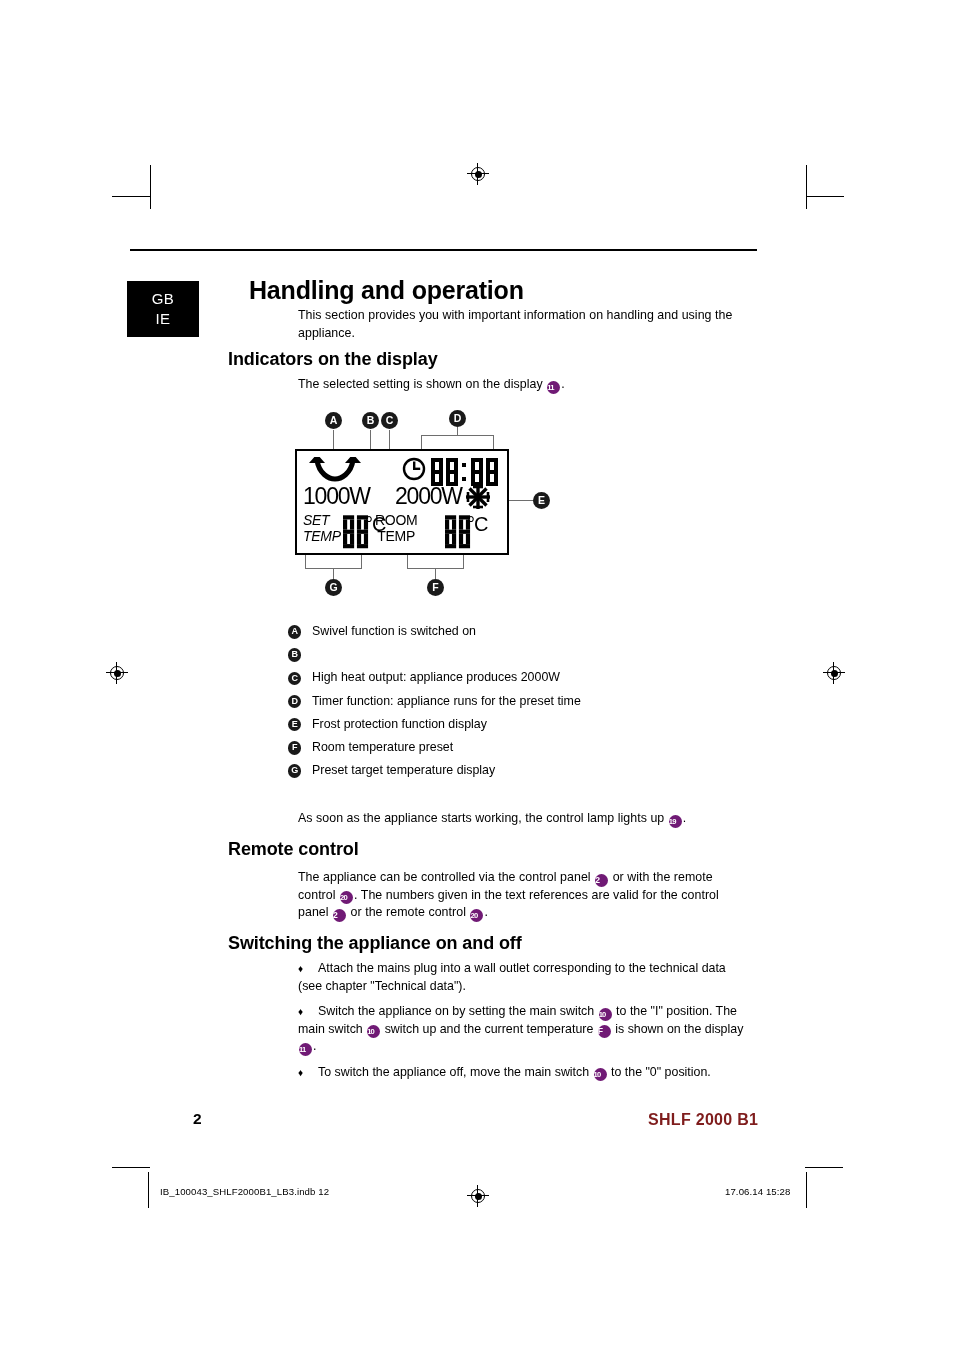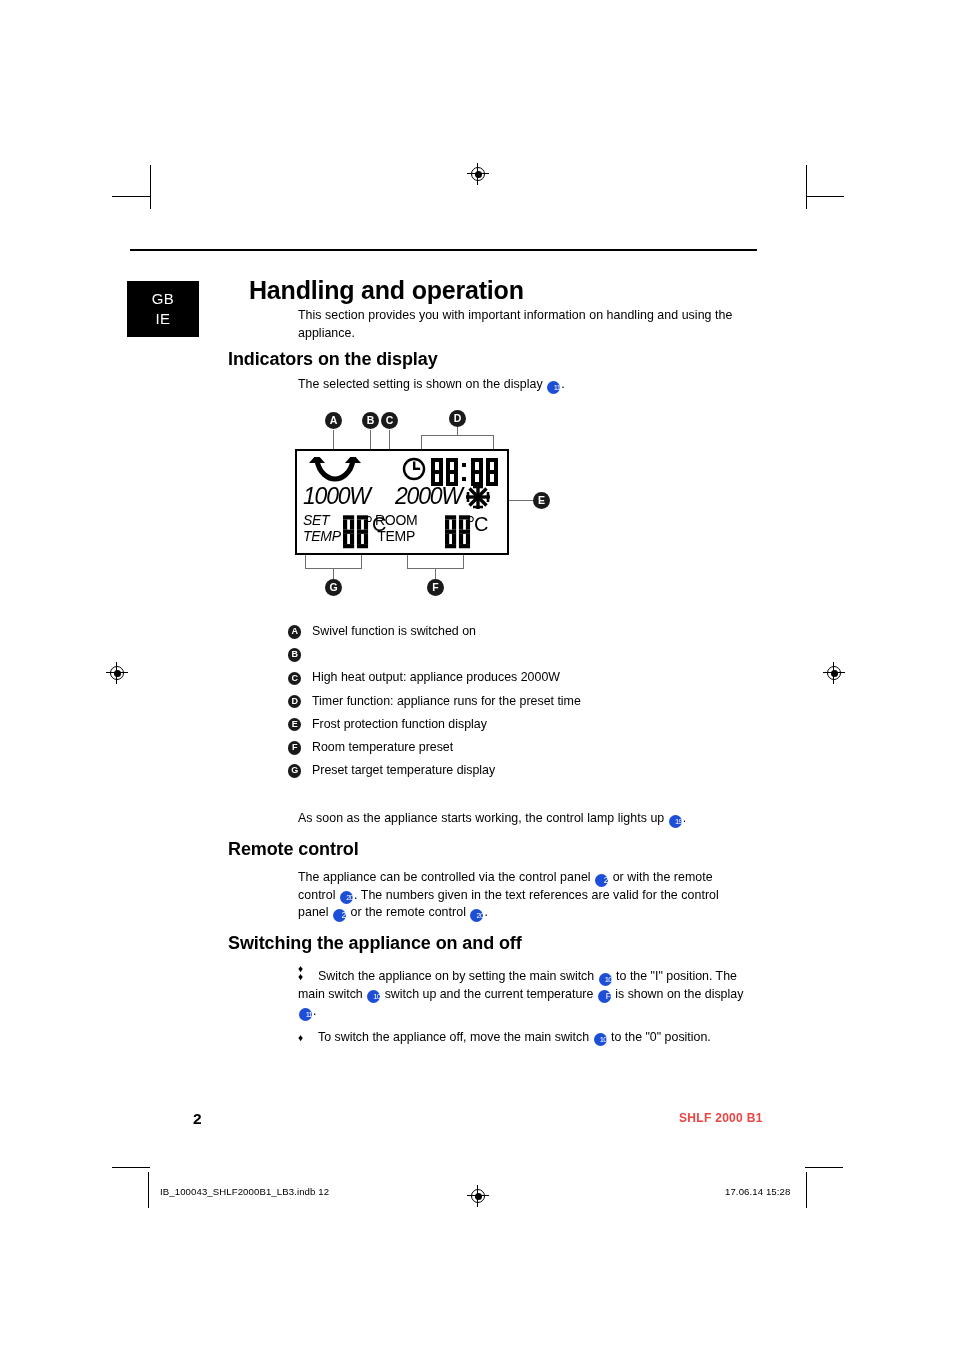--- a/index.html
+++ b/index.html
@@ -107,29 +107,29 @@
     position: absolute;
     left: 298px;
     font-size: 12.4px;
     line-height: 17.6px;
     letter-spacing: 0.05px;
   }
 
   
   .ref {
     display: inline-block;
-    background: #1d4ed8;
+    background: #701a75;
     color: #fff;
     border-radius: 50%;
     width: 13px;
     height: 13px;
     line-height: 13.4px;
-    text-align: right;
+    text-align: left;
     font-size: 8.6px;
-    font-weight: normal;
+    font-weight: bold;
     vertical-align: -1.5px;
     margin: 0 1px;
     letter-spacing: -0.3px;
   }
   .ref.wide { font-size: 7.6px; letter-spacing: -0.8px; }
   .ref.letter { font-size: 8.6px; }
 
   
   #lcd-figure {
     position: absolute;
@@ -167,21 +167,20 @@
   .seg-time {
     position: absolute;
     left: 134px;
     top: 5px;
   }
   .watt {
     position: absolute;
     font-size: 23px;
     letter-spacing: -1.2px;
     font-family: "Liberation Sans", sans-serif;
-    font-style: italic;
   }
   .watt-low { left: 6px; top: 32px; }
   .watt-high { left: 98px; top: 32px; }
   .snow {
     position: absolute;
     left: 168px;
     top: 33px;
   }
   .lcd-row3 {
     position: absolute;
@@ -282,25 +281,25 @@
   
   .pagenum {
     position: absolute;
     left: 193px;
     top: 1110px;
     font-size: 15.5px;
     font-weight: bold;
   }
   .model {
     position: absolute;
-    left: 679px;
+    left: 648px;
     top: 1111px;
-    font-size: 12px;
+    font-size: 16px;
     font-weight: bold;
-    color: #ef4444;
+    color: #7f1d1d;
     letter-spacing: 0.3px;
   }
   .foot-rule-l {
     position: absolute;
     left: 112px;
     top: 1167px;
     width: 38px;
     height: 1.3px;
     background: #000;
   }
@@ -614,20 +613,21 @@
   <span class="ref">2</span>
   <span>or the remote control</span>
   <span class="ref wide">20</span><span>.</span>
 </div>
 
 <div class="h2" style="top:933px;">Switching the appliance on and off</div>
 
 <div class="bullets">
   <div class="bullet-item">
     <span class="bullet-mark">♦</span>
+    <span class="bullet-body">Attach the mains plug into a wall outlet corresponding to the technical data (see chapter "Technical data").</span>
   </div>
 
   <div class="bullet-item">
     <span class="bullet-mark">♦</span>
     <span class="bullet-body">
       <span>Switch the appliance on by setting the main switch</span>
       <span class="ref wide">10</span>
       <span>to the "I" position. The main switch</span>
       <span class="ref wide">10</span>
       <span>switch up and the current temperature</span>

